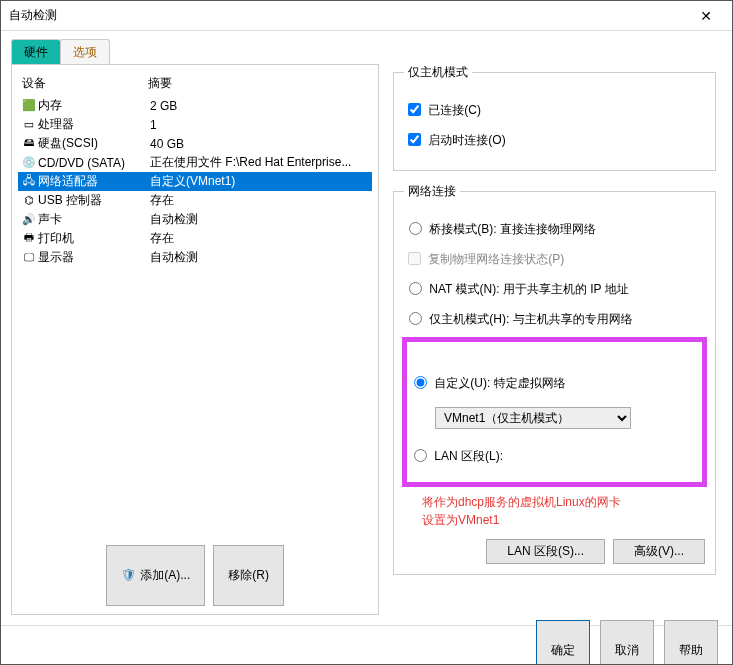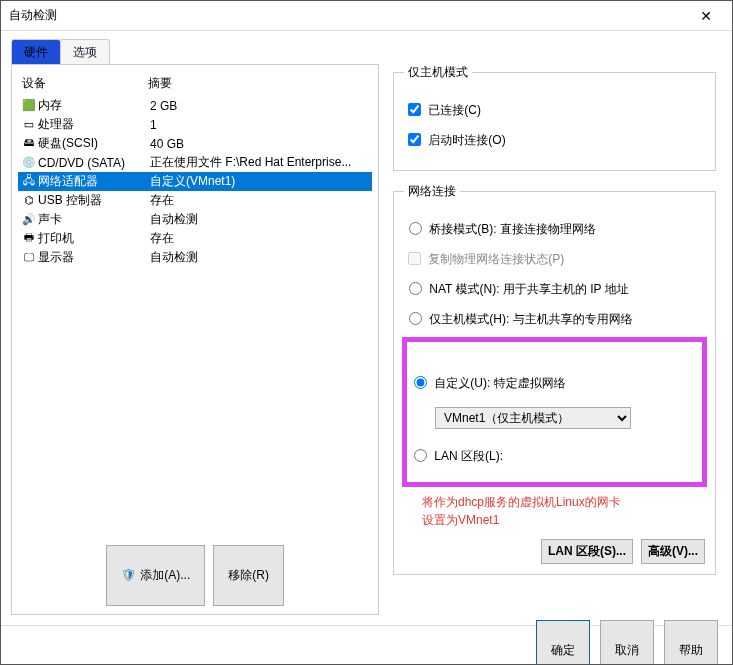--- a/index.html
+++ b/index.html
@@ -18,24 +18,24 @@
   .titlebar .close {
     position: absolute; right: 6px; top: 0; height: 30px; width: 40px;
     display: flex; align-items: center; justify-content: center;
     font-size: 14px; cursor: pointer;
   }
   .tabs {
     display: flex; padding: 8px 10px 0 10px;
   }
   .tab {
     padding: 4px 12px; border: 1px solid #ccc; border-bottom: none;
-    background: #1d4ed8; margin-right: -1px; cursor: pointer;
+    background: #14b8a6; margin-right: -1px; cursor: pointer;
     border-radius: 3px 3px 0 0;
   }
-  .tab.inactive { background: #f5f5f5; color: #0f172a; }
+  .tab.inactive { background: #f5f5f5; color: #a16207; }
   .content {
     display: flex; padding: 0 10px 10px 10px; height: 560px;
   }
   .left {
     width: 368px; border: 1px solid #ccc; padding: 6px;
     display: flex; flex-direction: column; margin-top: -1px;
   }
   .list-header {
     display: flex; font-size: 12px; color: #000; padding: 4px 0;
   }
@@ -51,21 +51,21 @@
   }
   .row .dev { width: 112px; }
   .row .sum { flex: 1; white-space: nowrap; overflow: hidden; text-overflow: ellipsis; }
   .left-buttons {
     display: flex; justify-content: center; gap: 8px; padding: 6px 0 2px 0;
   }
   .btn {
     border: 1px solid #aaa; background: #e6e6e6; padding: 21px 14px;
     font: inherit; cursor: pointer;
   }
-  .btn.small { padding: 3px 6px; font-weight: bold; }
+  .btn.small { padding: 3px 20px; }
   .shield { color: #2a7ab0; margin-right: 4px; }
   .right {
     flex: 1; padding: 0 6px 0 14px; margin-top: -1px;
   }
   fieldset {
     border: 1px solid #ccc; margin: 0 0 12px 0; padding: 8px 10px 10px 10px;
   }
   legend { padding: 0 4px; }
   label.cb, label.rb { display: block; margin: 11px 0; cursor: pointer; }
   .sub { margin-left: 18px; color: #888; }

